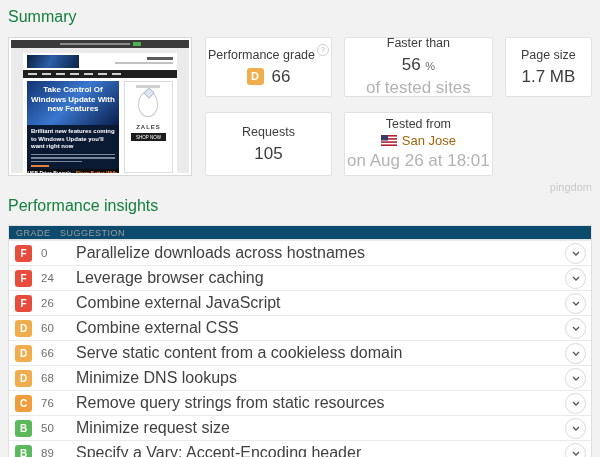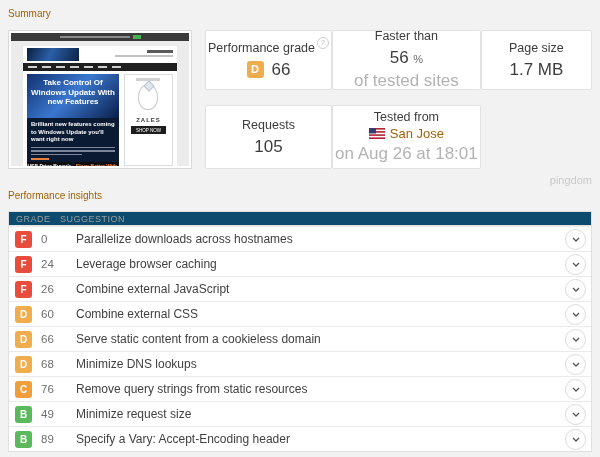--- a/index.html
+++ b/index.html
@@ -5,21 +5,21 @@
   * { box-sizing: border-box; margin: 0; padding: 0; }
   html,body { width:600px; height:457px; overflow:hidden; }
   body {
     font-family: "Liberation Sans", "DejaVu Sans", sans-serif;
     background:#f2f2f2;
     color:#3e3e3e;
   }
   .page { padding:6px 8px 0 8px; }
 
   h2.section-heading {
-    font-size:10px; font-weight:400; color:#a16207;
+    font-size:16px; font-weight:400; color:#15803d;
     margin:2px 0 11px 0;
   }
 
   
   .summary-row { display:flex; align-items:stretch; }
 
   
   .thumb {
     width:184px; height:139px; flex:0 0 184px;
     background:#fff; border:1px solid #d8d8d8; padding:2px;
@@ -58,21 +58,21 @@
   .t-ad-top { width:24px; height:3px; background:#d0d0d0; margin:1px auto 3px auto; }
   .t-ring { width:20px; height:26px; margin:0 auto; border:1px solid #c9c9c9; border-radius:50% 50% 45% 45%; position:relative; }
   .t-ring::after { content:""; position:absolute; top:-3px; left:50%; margin-left:-3px; width:6px; height:6px; background:#dfe6f2; transform:rotate(45deg); border:1px solid #b9c2d4; }
   .t-ad-brand { font-size:6px; letter-spacing:1px; color:#3a3a3a; margin-top:7px; font-weight:bold; }
   .t-ad-btn { display:inline-block; background:#1d1d1d; color:#fff; font-size:4.5px; padding:1.5px 5px; margin-top:3px; }
 
   
   .cards {
     flex:1; margin-left:13px;
     display:grid; grid-template-columns:repeat(3,1fr); grid-template-rows:60px 1fr;
-    gap:15px 0; height:102px;
+    gap:15px 12px; height:102px;
   }
   .card {
     background:#fff; border:1px solid #e2e2e2; border-radius:2px;
     display:flex; flex-direction:column; align-items:center; justify-content:center;
     text-align:center; padding:4px 2px;
   }
   .card-label { font-size:12.5px; color:#3c3c3c; margin-bottom:5px; white-space:nowrap; }
   .card-value { font-size:17px; color:#3d3d3d; }
   .unit-small { font-size:11px; color:#6d6d6d; }
   .card-sub { font-size:17px; color:#b3b3b3; margin-top:3px; white-space:nowrap; }
@@ -102,21 +102,21 @@
   .tbl-row {
     display:flex; align-items:center; height:25px; background:#fff;
     border-top:1px solid #eaeaea; padding:0 5px 0 6px; cursor:pointer;
   }
   .tbl-row:first-of-type { border-top:none; }
   .row-badge {
     width:17px; height:17px; border-radius:3px; color:#fff; flex:0 0 17px;
     font-size:10px; font-weight:bold; line-height:17px; text-align:center;
   }
   .row-score { width:26px; margin-left:9px; font-size:11.5px; color:#6e6e6e; flex:0 0 26px; }
-  .row-text { margin-left:9px; font-size:12px; color:#414141; }
+  .row-text { margin-left:9px; font-size:16px; color:#414141; }
   .row-expand {
     margin-left:auto; width:21px; height:21px; border-radius:50%;
     border:1px solid #dadada; background:#fff;
     display:flex; align-items:center; justify-content:center; cursor:pointer; flex:0 0 21px;
   }
 </style>
 </head>
 <body>
 
 <div class="page">
@@ -308,21 +308,21 @@
       <span class="row-text">Remove query strings from static resources</span>
       <span class="row-expand">
           <svg width="8" height="5" viewBox="0 0 8 5">
             <path d="M1 1l3 3 3-3" stroke="#555" fill="none" stroke-width="1.3"></path>
           </svg>
         </span>
     </div>
 
     <div class="tbl-row">
       <span class="row-badge" style="background: rgb(92, 184, 92);">B</span>
-      <span class="row-score">49</span>
+      <span class="row-score">50</span>
       <span class="row-text">Minimize request size</span>
       <span class="row-expand">
           <svg width="8" height="5" viewBox="0 0 8 5">
             <path d="M1 1l3 3 3-3" stroke="#555" fill="none" stroke-width="1.3"></path>
           </svg>
         </span>
     </div>
 
     <div class="tbl-row">
       <span class="row-badge" style="background: rgb(92, 184, 92);">B</span>

